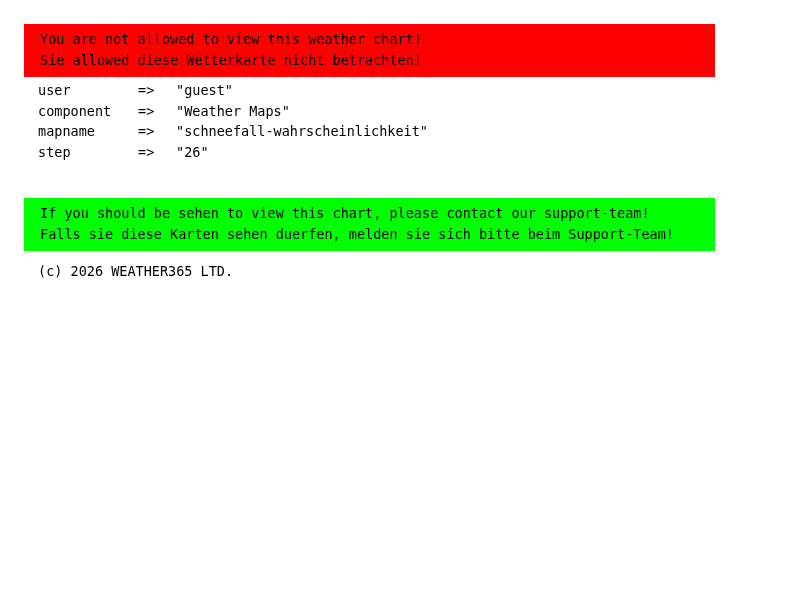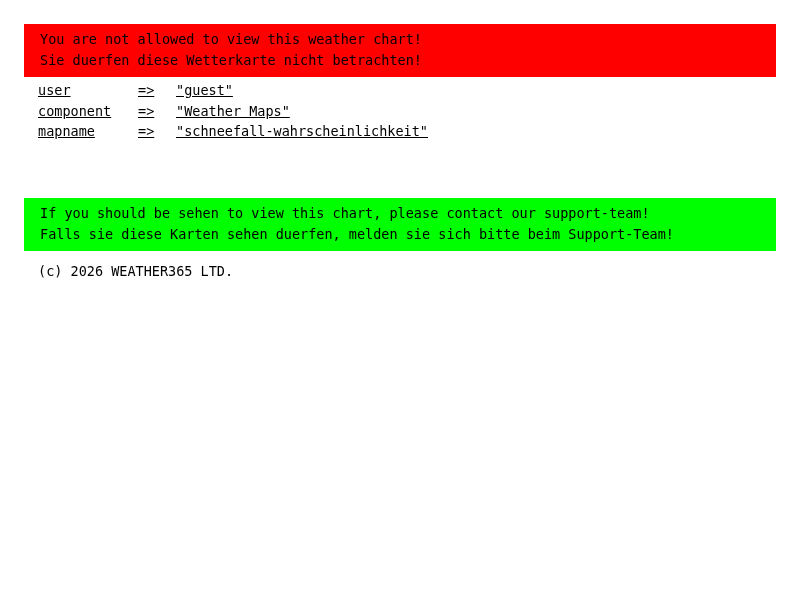--- a/index.html
+++ b/index.html
@@ -16,21 +16,21 @@
     color: #000000;
   }
   .page {
     position: relative;
     width: 800px;
     height: 600px;
   }
   .banner {
     position: absolute;
     left: 24px;
-    width: 752px;
+    width: 691px;
     padding: 5px 17px 6px 0;
     box-sizing: border-box;
   }
   .banner-error {
     top: 24px;
     background: #ff0000;
   }
   .banner-info {
     top: 198px;
     background: #00ff00;
@@ -41,21 +41,20 @@
     line-height: 21px;
     white-space: pre;
   }
   .params {
     position: absolute;
     left: 38px;
     top: 80px;
   }
   .params table {
     border-collapse: collapse;
-    text-decoration: underline;
   }
   .params td {
     padding: 0;
     line-height: 20.5px;
     white-space: pre;
     vertical-align: top;
   }
   .p-key {
     width: 100px;
   }
@@ -82,41 +81,46 @@
     margin-top: 11px;
   }
 </style>
 </head>
 <body>
 
 <div class="page">
 
   <div class="banner banner-error">
     <span class="banner-line">You are not allowed to view this weather chart!</span>
-    <span class="banner-line">Sie duerfen diese Wetterkarte nicht betrachten!</span>
+    <span class="banner-line">Sie allowed diese Wetterkarte nicht betrachten!</span>
   </div>
 
   <div class="params">
     <table>
       <tbody>
           <tr>
         <td class="p-key">user</td>
         <td class="p-arrow">=&gt;</td>
         <td class="p-val">"guest"</td>
       </tr>
       <tr>
         <td class="p-key">component</td>
         <td class="p-arrow">=&gt;</td>
         <td class="p-val">"Weather Maps"</td>
       </tr>
       <tr>
         <td class="p-key">mapname</td>
         <td class="p-arrow">=&gt;</td>
         <td class="p-val">"schneefall-wahrscheinlichkeit"</td>
       </tr>
+      <tr>
+        <td class="p-key">step</td>
+        <td class="p-arrow">=&gt;</td>
+        <td class="p-val">"26"</td>
+      </tr>
     </tbody>
       </table>
   </div>
 
   <div class="banner banner-info">
     <span class="banner-line">If you should be sehen to view this chart, please contact our support-team!</span>
     <span class="banner-line">Falls sie diese Karten sehen duerfen, melden sie sich bitte beim Support-Team!</span>
   </div>
 
   <div class="footer">

